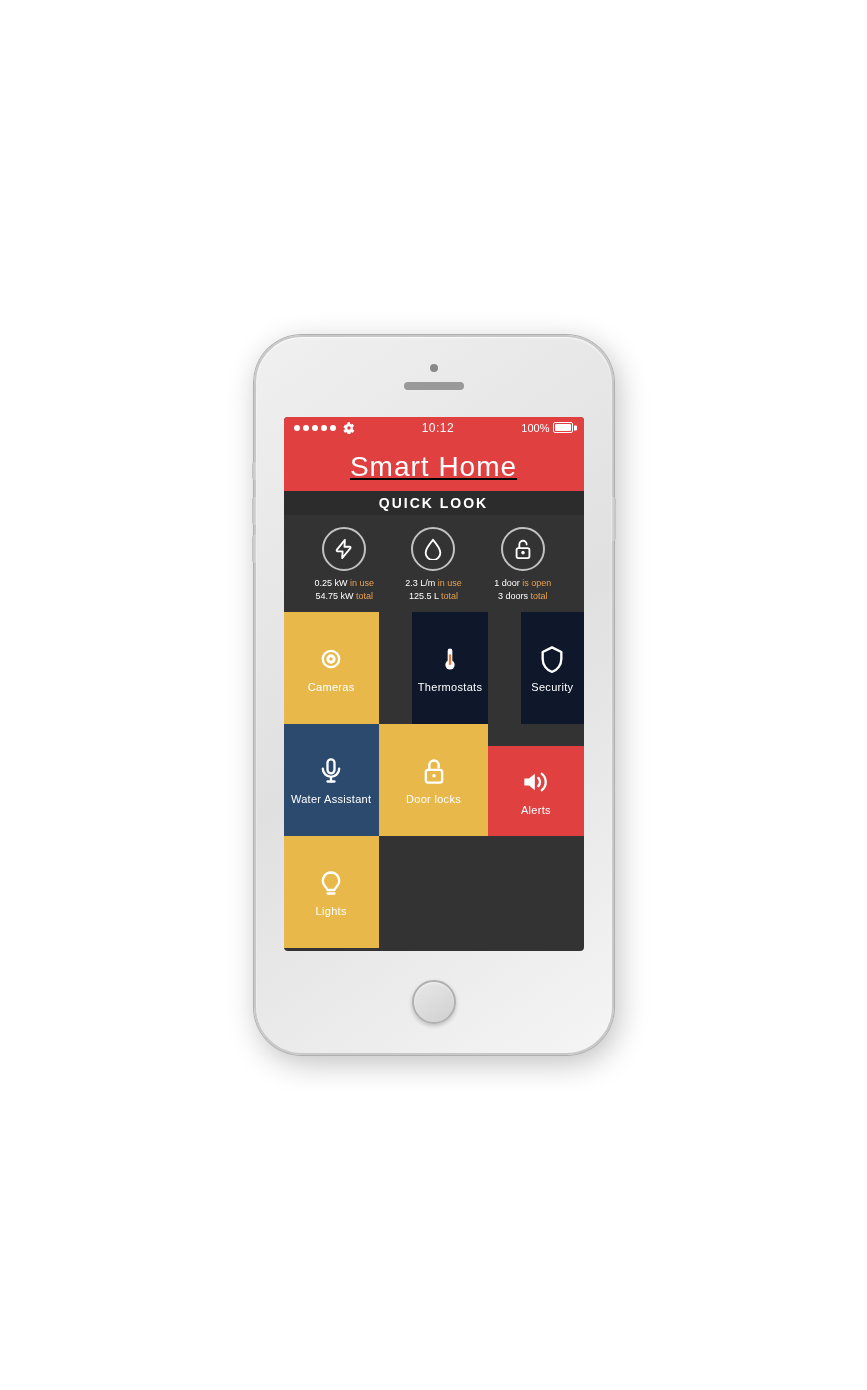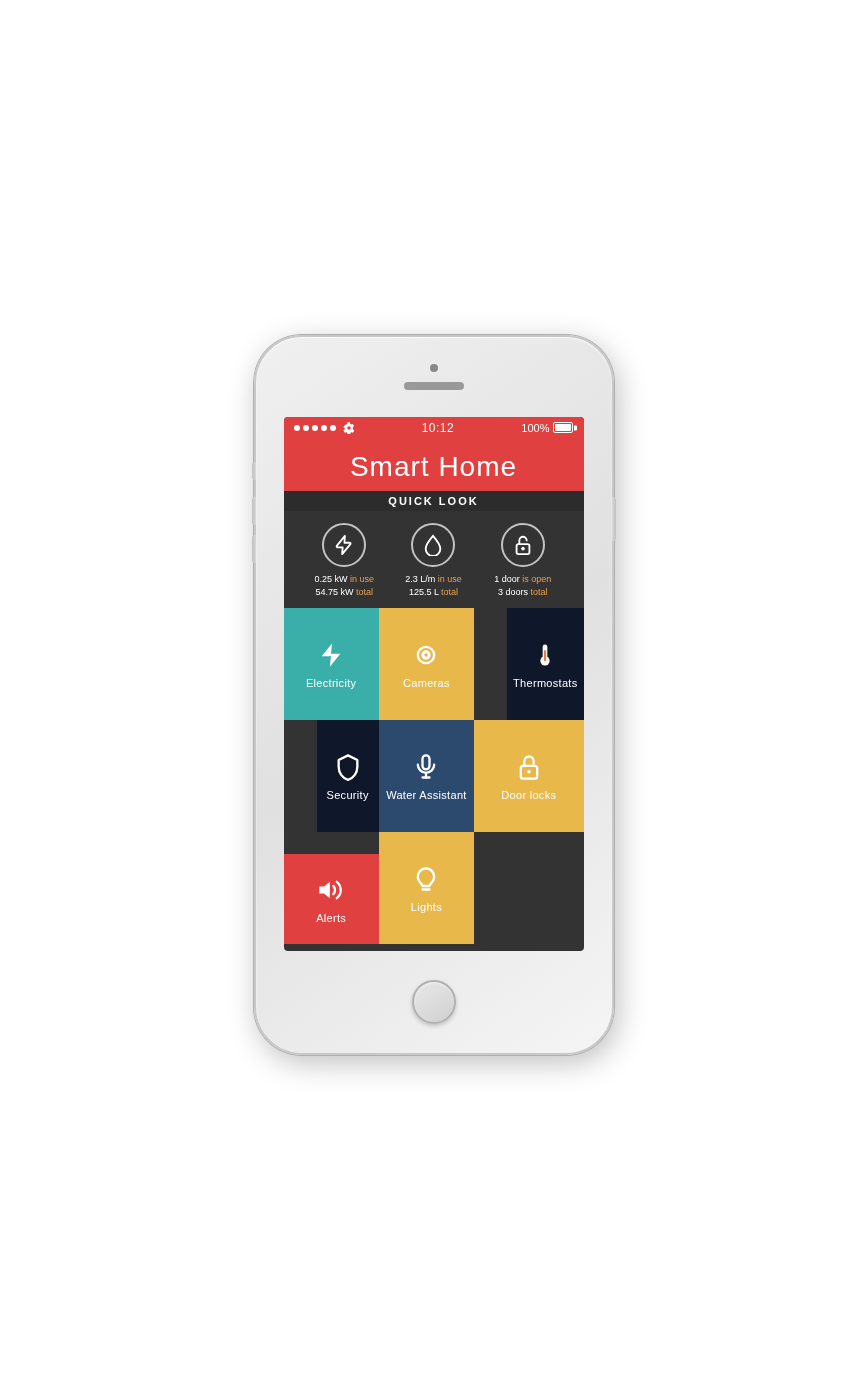--- a/index.html
+++ b/index.html
@@ -140,36 +140,37 @@
       height: 100%;
       width: 100%;
       border-radius: 1px;
     }
 
     
     .app-header {
       background: #e04040;
       padding: 12px 24px 8px;
       text-align: center;
+      text-decoration: underline;
     }
 
     .app-title {
       color: white;
       font-size: 28px;
       font-weight: 300;
       letter-spacing: 1px;
     }
 
     
     .quick-look-bar {
       background: #2c2c2c;
       color: white;
       text-align: center;
       padding: 4px;
-      font-size: 11px;
+      font-size: 14px;
       font-weight: 600;
       letter-spacing: 2px;
     }
 
     
     .stats-row {
       background: #333333;
       display: flex;
       justify-content: space-around;
       padding: 12px 16px 10px;
@@ -391,26 +392,20 @@
           <div class="stat-text">
             <span>1 door</span> is open<br>
             <span>3 doors</span> total
           </div>
         </div>
 
       </div>
 
       <div class="app-grid">
 
-        <div class="grid-item color-teal">
-          <svg class="icon-svg" viewBox="0 0 24 24">
-            <polygon points="13,2 4,13 12,13 11,22 20,11 12,11" fill="white"></polygon>
-          </svg>
-          <span class="grid-label">Electricity</span>
-        </div>
 
         <div class="grid-item color-yellow">
           <svg class="icon-svg" viewBox="0 0 24 24">
             <circle cx="12" cy="12" r="4" fill="white"></circle>
             <circle cx="12" cy="12" r="7" fill="none" stroke="white" stroke-width="2"></circle>
             <circle cx="12" cy="12" r="1.5" fill="#e8b84b"></circle>
           </svg>
           <span class="grid-label">Cameras</span>
         </div>
 

